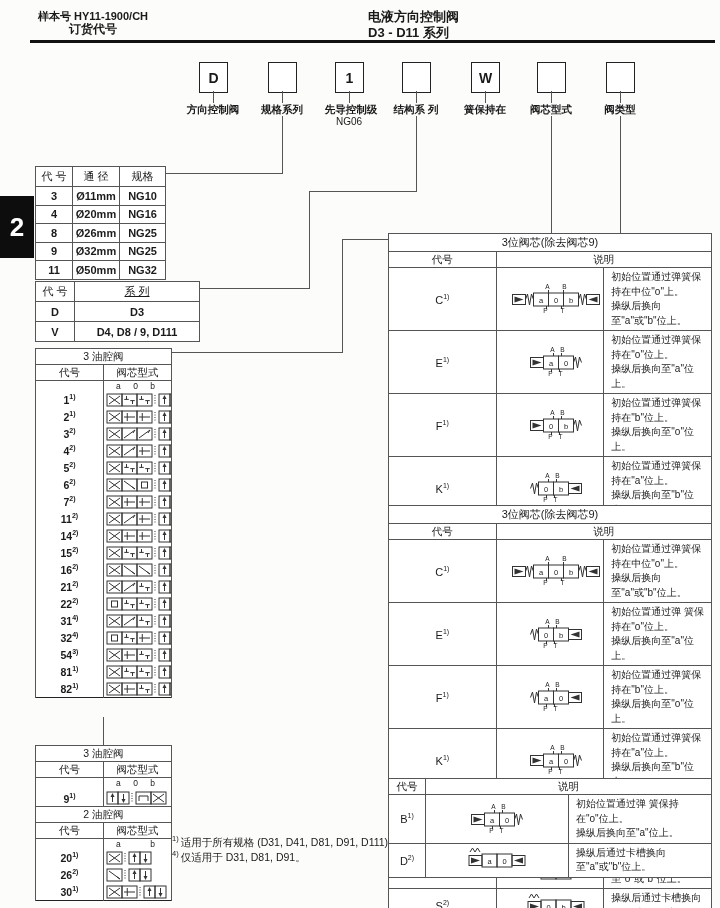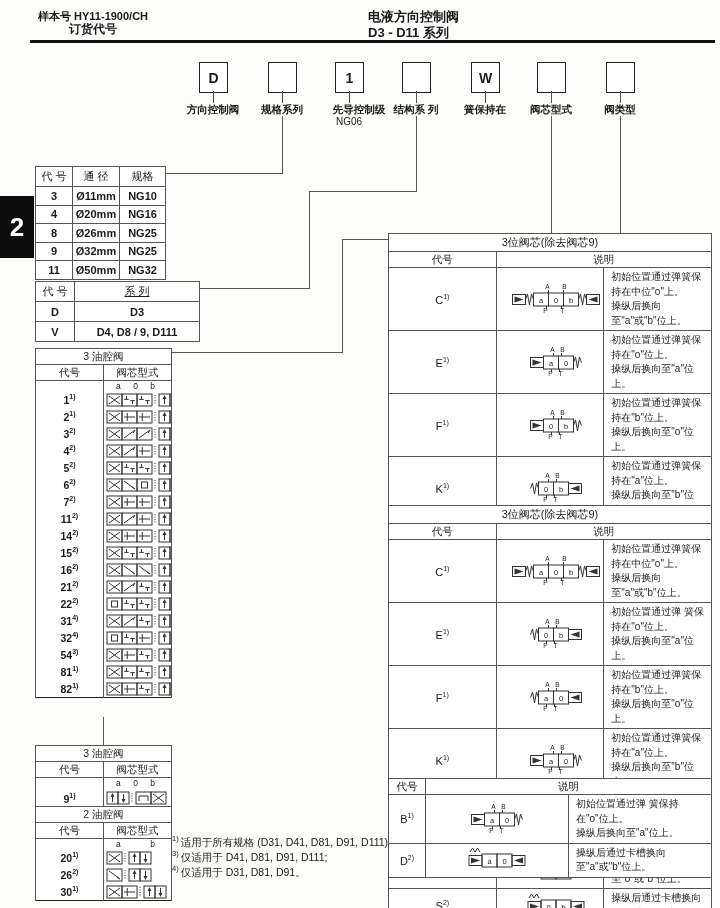--- a/index.html
+++ b/index.html
@@ -59,21 +59,21 @@
     <div>D3 - D11 系列</div>
   </div>
   <div class="header-rule"></div>
 
   <div id="code-boxes">
       <div class="code-box" style="left: 199px;">D</div>
       <div class="code-label" style="left: 213px; text-align: center;">方向控制阀</div>
       <div class="code-box" style="left: 268px;"></div>
       <div class="code-label" style="left: 282px;">规格系列</div>
       <div class="code-box" style="left: 335px;">1</div>
-      <div class="code-label" style="left: 359px; font-family: Liberation Serif, serif;">先导控制级</div>
+      <div class="code-label" style="left: 351px; font-family: Liberation Serif, serif;">先导控制级</div>
       <div class="code-sublabel" style="left: 349px;">NG06</div>
       <div class="code-box" style="left: 402px;"></div>
       <div class="code-label" style="left: 416px;">结构系 列</div>
       <div class="code-box" style="left: 471px;">W</div>
       <div class="code-label" style="left: 485px;">簧保持在</div>
       <div class="code-box" style="left: 537px;"></div>
       <div class="code-label" style="left: 551px;">阀芯型式</div>
       <div class="code-box" style="left: 606px;"></div>
       <div class="code-label" style="left: 620px; text-align: center;">阀类型</div>
     </div>
@@ -727,21 +727,20 @@
               <rect x="51" y="2" width="11" height="12" fill="none" stroke="#333" stroke-width="1"></rect>
               <line x1="56.5" y1="4" x2="56.5" y2="12" stroke="#333" stroke-width="1"></line>
               <polygon points="54.5,9 58.5,9 56.5,13" fill="#333"></polygon>
             </svg>
           </td>
         </tr>
       </tbody>
     </table>
   <div id="footnotes">
       <div class="footnote"><sup>1) </sup>适用于所有规格 (D31, D41, D81, D91, D111);</div>
-      <div class="footnote"><sup>3) </sup>仅适用于 D41, D81, D91, D111;</div>
       <div class="footnote"><sup>4) </sup>仅适用于 D31, D81, D91。</div>
     </div>
   <table id="valve-top">
       <tbody>
         <tr>
           <th colspan="3" class="v-title">3位阀芯(除去阀芯9)</th>
         </tr>
         <tr>
           <th class="v-head" style="width: 36px;">代号</th>
           <th class="v-head" colspan="2">说明</th>

